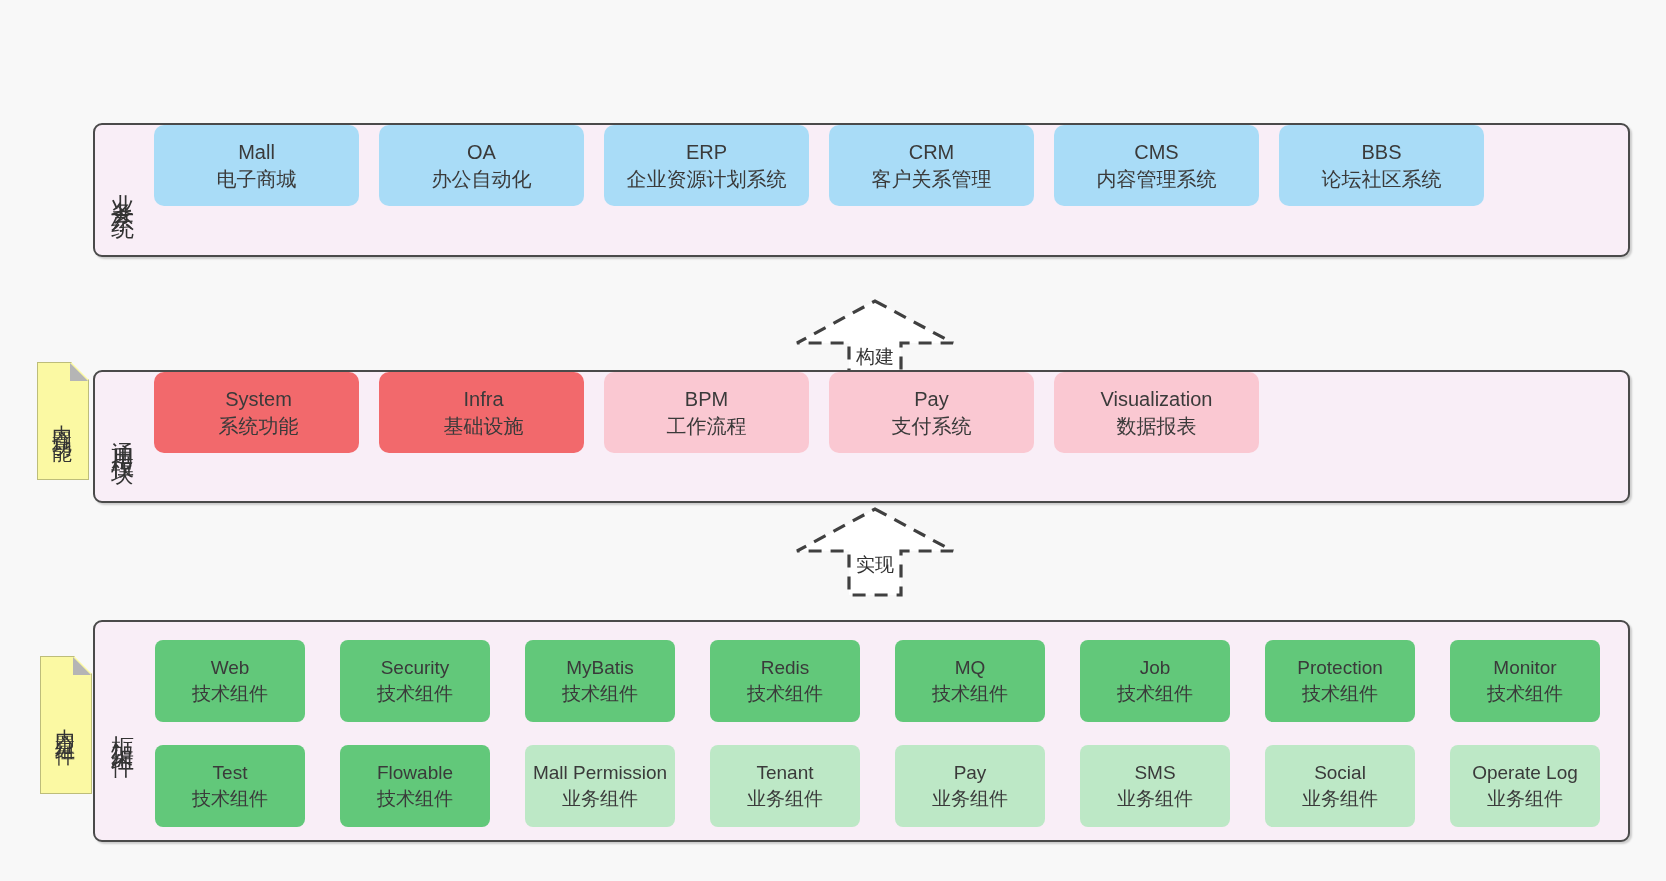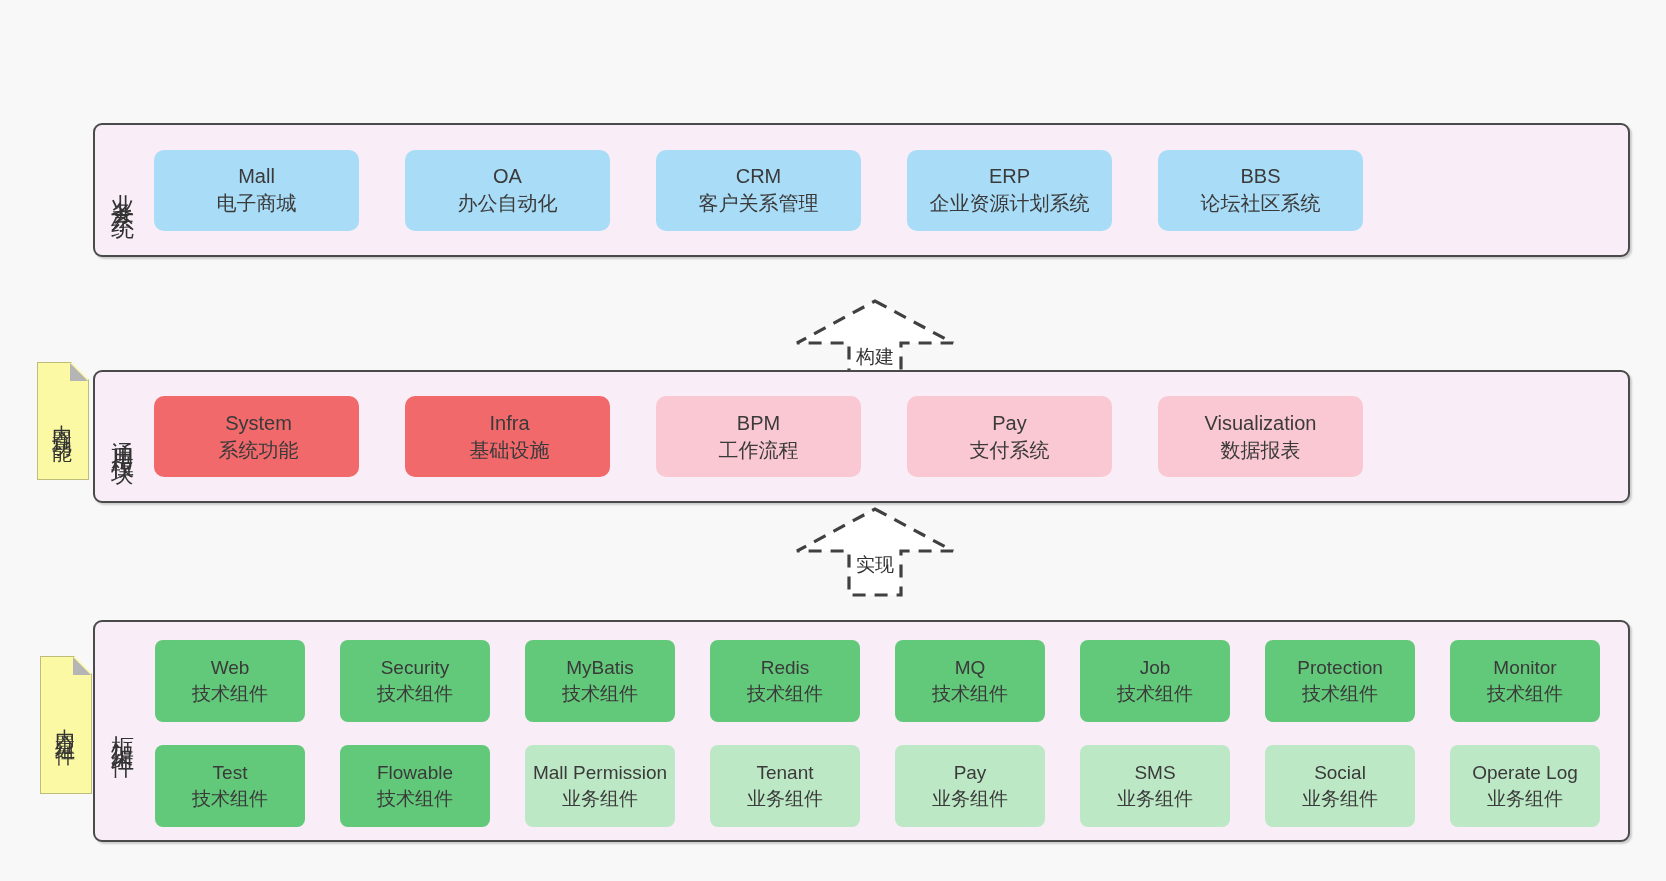--- a/index.html
+++ b/index.html
@@ -24,21 +24,21 @@
   #layer-components{top:620px;height:222px;}
 
   .side-label{
     position:absolute;left:13px;top:50%;transform:translateY(-50%);
     writing-mode:vertical-rl;text-orientation:upright;
     font-size:23px;letter-spacing:7px;color:#333;white-space:nowrap;
   }
 
   .boxes{
     position:absolute;left:59px;top:0;right:8px;height:100%;
-    display:flex;align-items:center;gap:46px;
+    display:flex;gap:20px;
   }
   .box{
     width:205px;height:81px;border-radius:10px;flex:0 0 auto;
     display:flex;flex-direction:column;align-items:center;justify-content:center;
     text-align:center;font-size:20px;line-height:27px;padding:0 4px;box-sizing:border-box;
   }
   .box.sm{width:150px;height:82px;border-radius:8px;font-size:19px;line-height:26px;}
   .box.blue{background:var(--blue,#a9dcf7);}
   .box.red{background:var(--red,#f2696c);padding-left:8px;}
   .box.pink{background:var(--pink,#fac8d2);}
@@ -95,26 +95,30 @@
     <div class="boxes" id="business-boxes">
         <div class="box blue">
           <div>Mall</div>
           <div>电子商城</div>
         </div>
         <div class="box blue">
           <div>OA</div>
           <div>办公自动化</div>
         </div>
         <div class="box blue">
+          <div>ERP</div>
+          <div>企业资源计划系统</div>
+        </div>
+        <div class="box blue">
           <div>CRM</div>
           <div>客户关系管理</div>
         </div>
         <div class="box blue">
-          <div>ERP</div>
-          <div>企业资源计划系统</div>
+          <div>CMS</div>
+          <div>内容管理系统</div>
         </div>
         <div class="box blue">
           <div>BBS</div>
           <div>论坛社区系统</div>
         </div>
       </div>
   </section>
 
   <div class="arrow" id="arrow-build">
     <svg viewBox="0 0 170 92">

